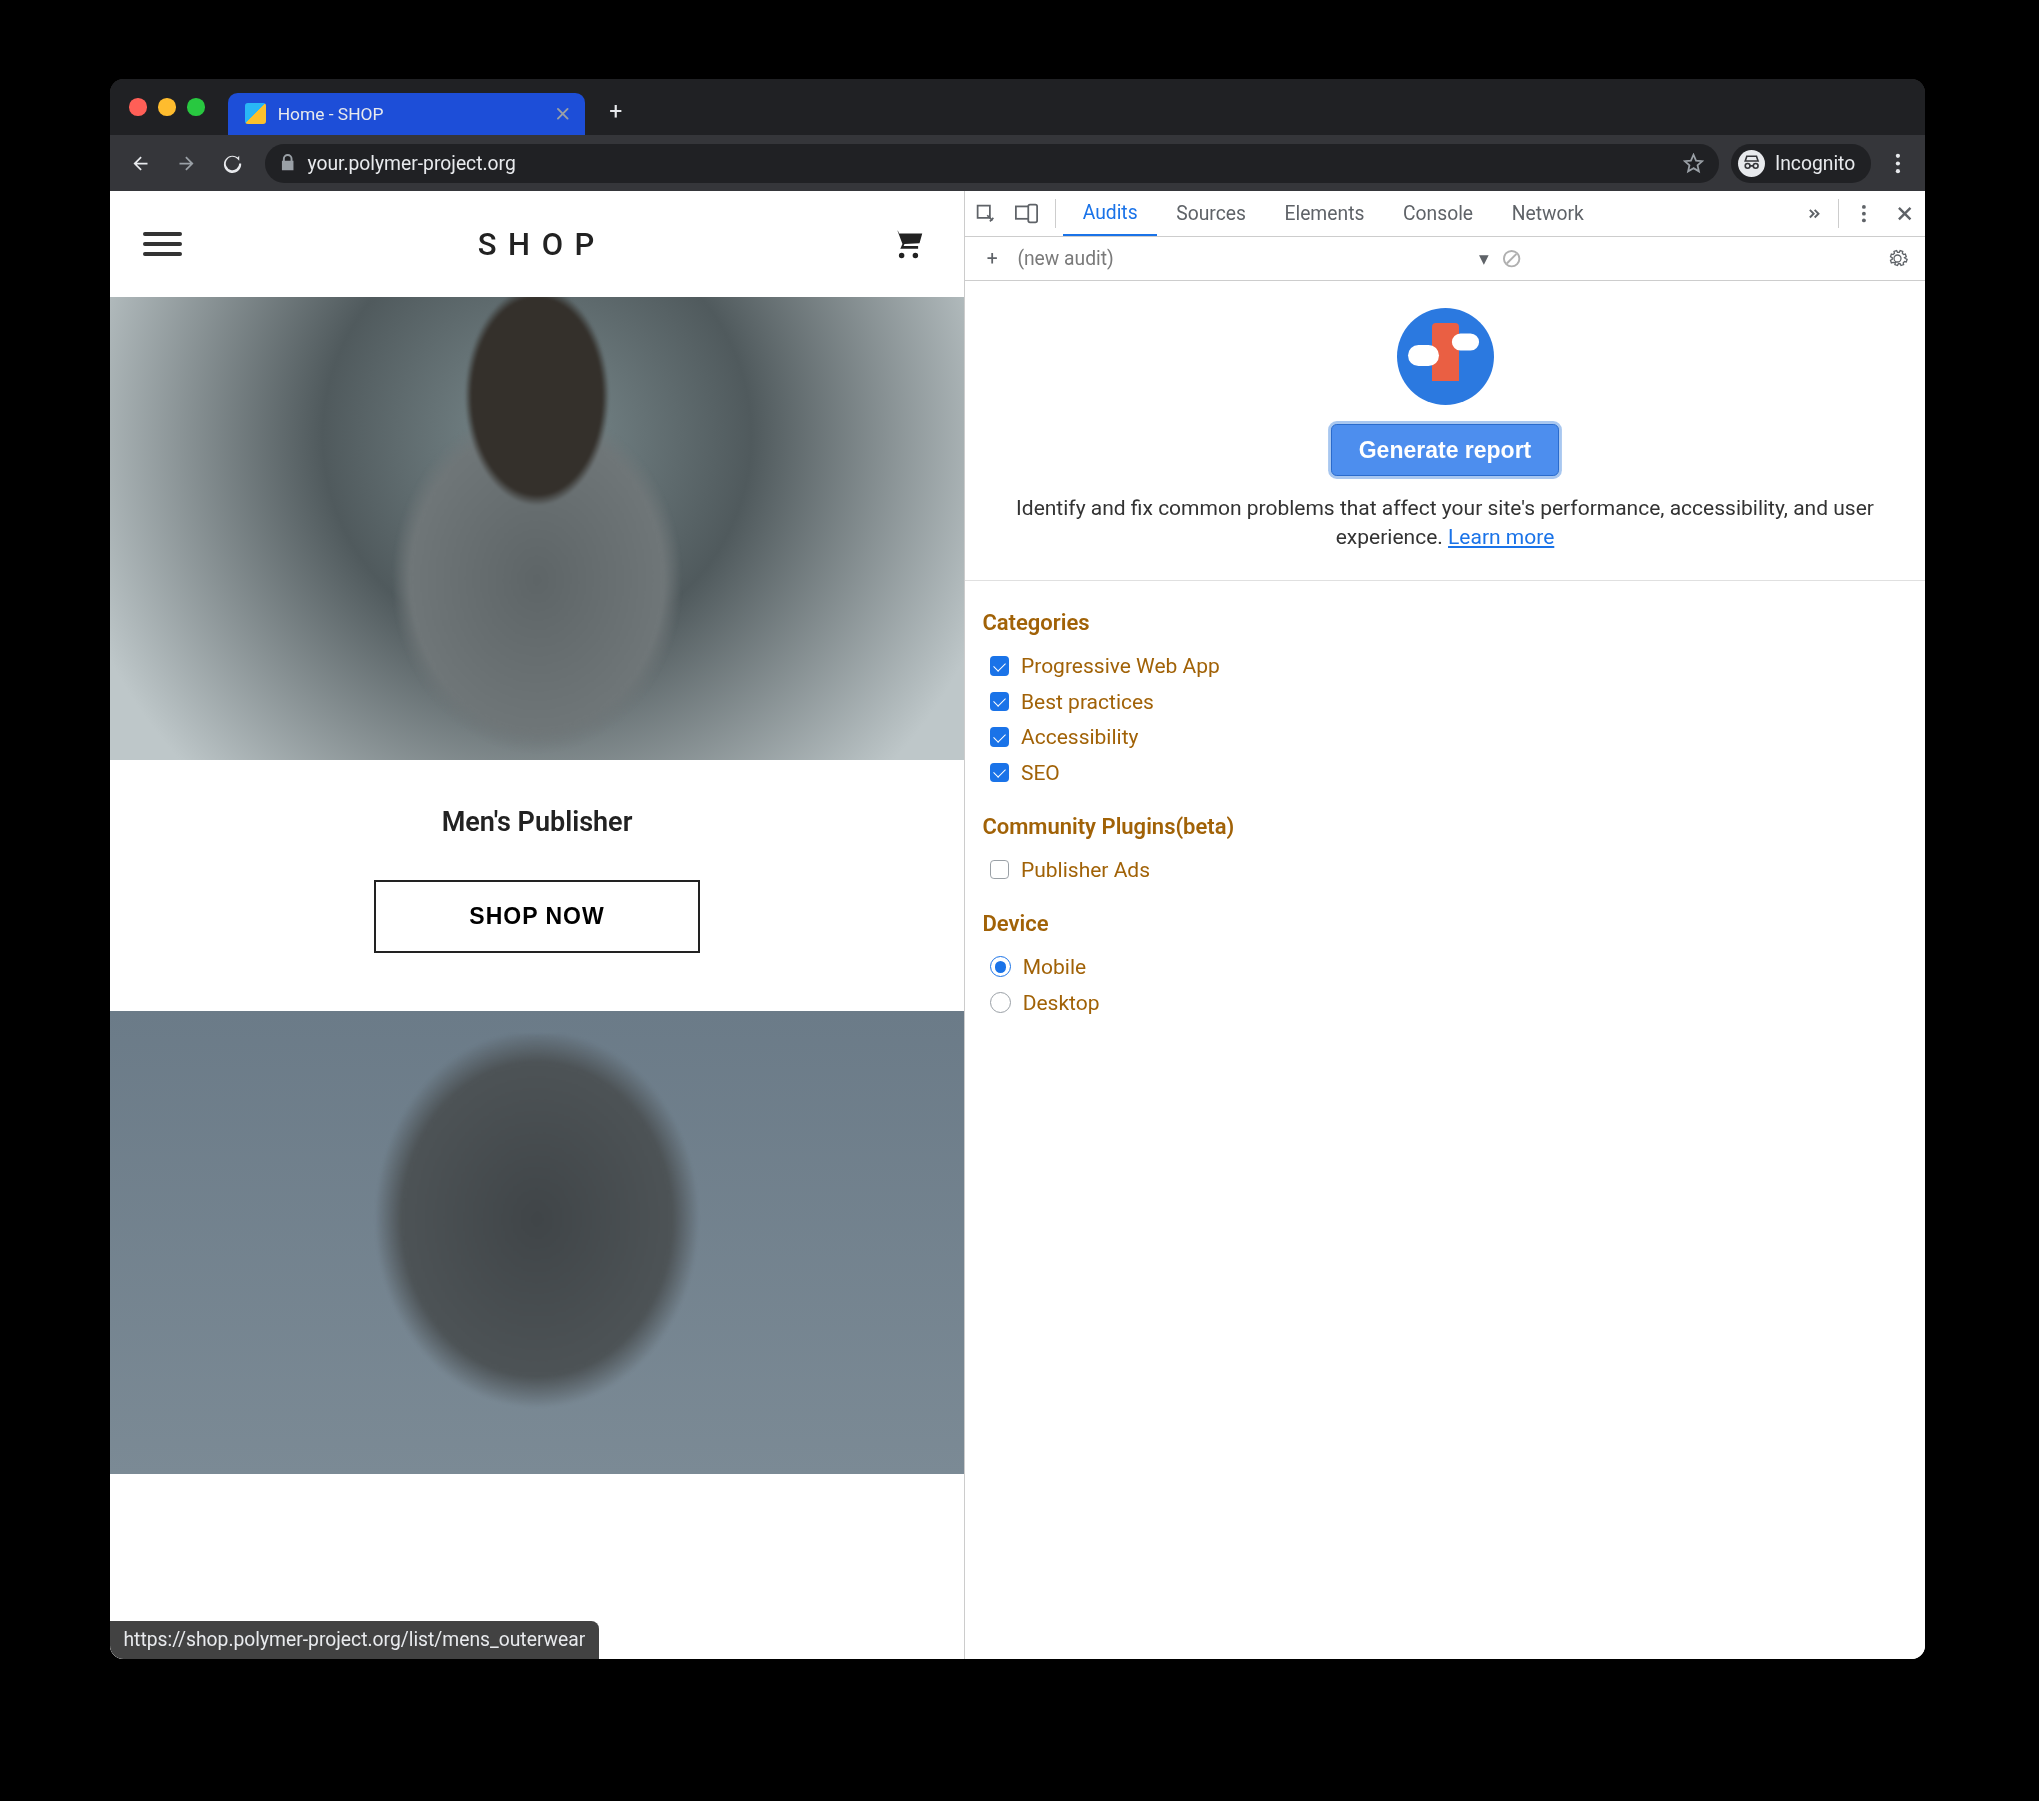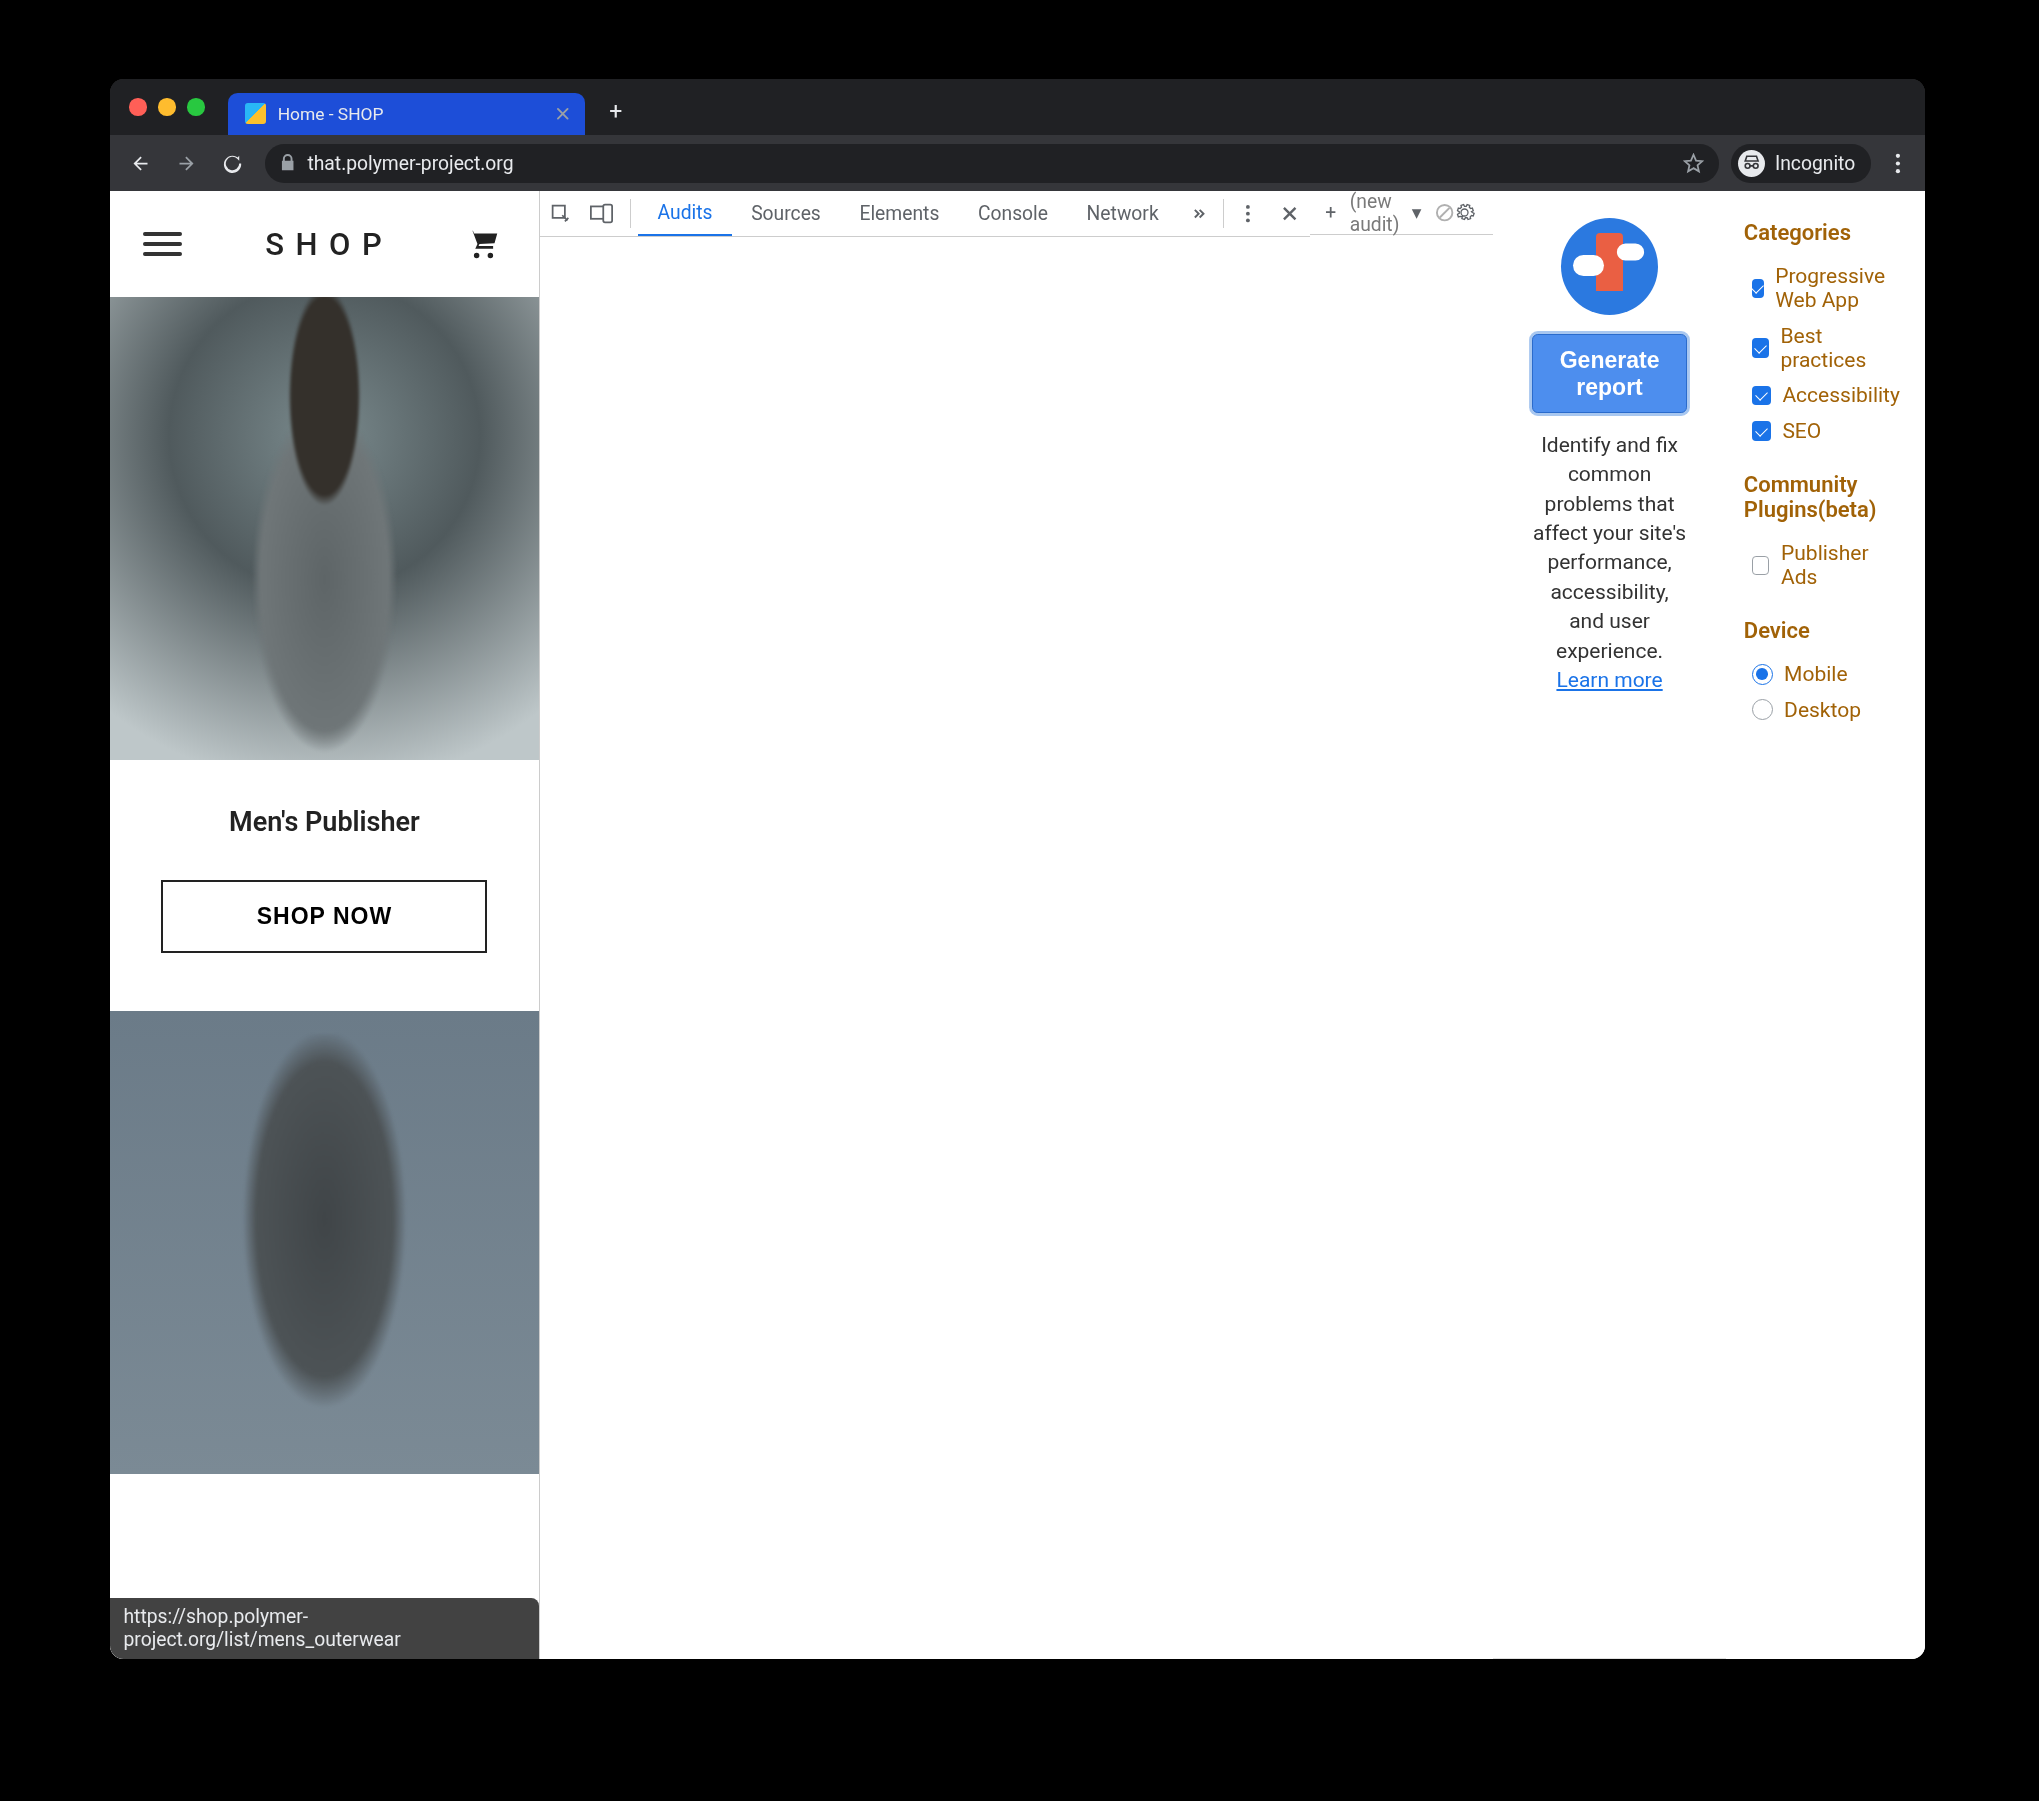--- a/index.html
+++ b/index.html
@@ -208,21 +208,21 @@
       color:#e8eaed;
       font-size: 19.3px;
       padding: 7.7px 13.5px;
       border-radius: 0 7.7px 0 0;
     }
     
     .devtools {
       flex:1;
       background:#fff;
       border-left:1px solid #ccc;
-      display:flex;flex-direction:row;
+      display:flex;flex-direction:column;
     }
     .dt-tabbar {
       display:flex;
       align-items:center;
       height:46px;
       border-bottom:1px solid #cdcdcd;
       font-size: 19.3px;
       color:#5f6368;
     }
     .dt-tool-icon {
@@ -371,21 +371,21 @@
           <path d="M19 12a7 7 0 1 1-2.05-4.95L19 9V4l-1.64 1.64A9 9 0 1 0 21 12z" fill="currentColor"></path>
         </svg>
     </div>
     <div class="omnibox">
       <div class="omnibox-left">
         <span class="lock-icon">
           <svg width="15.4" height="19.3" viewBox="0 0 16 20">
               <path d="M3 8V6a5 5 0 0 1 10 0v2h1v10H2V8zm2 0h6V6a3 3 0 0 0-6 0z" fill="currentColor"></path>
             </svg>
         </span>
-        <span>that.polymer-project.org</span>
+        <span>your.polymer-project.org</span>
       </div>
       <span class="star-icon">
         <svg width="21" height="21" viewBox="0 0 24 24">
             <path d="M12 17.3l-6.2 3.7 1.6-7L2 9.3l7.1-.6L12 2l2.9 6.7 7.1.6-5.4 4.7 1.6 7z" fill="none" stroke="currentColor" stroke-width="2"></path>
           </svg>
       </span>
     </div>
     <div class="incognito-badge">
       <div class="spy-icon">
         <svg width="19.3" height="19.3" viewBox="0 0 24 24">

